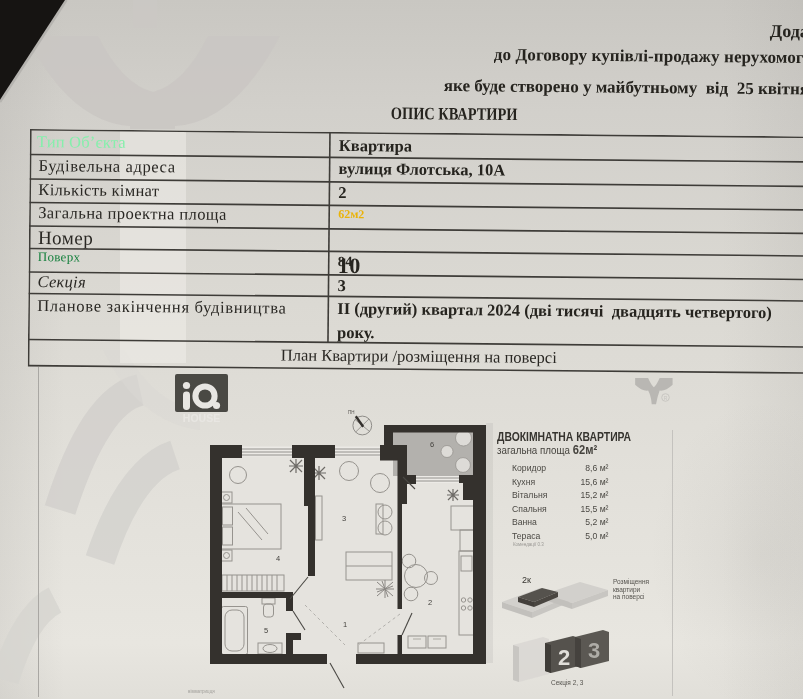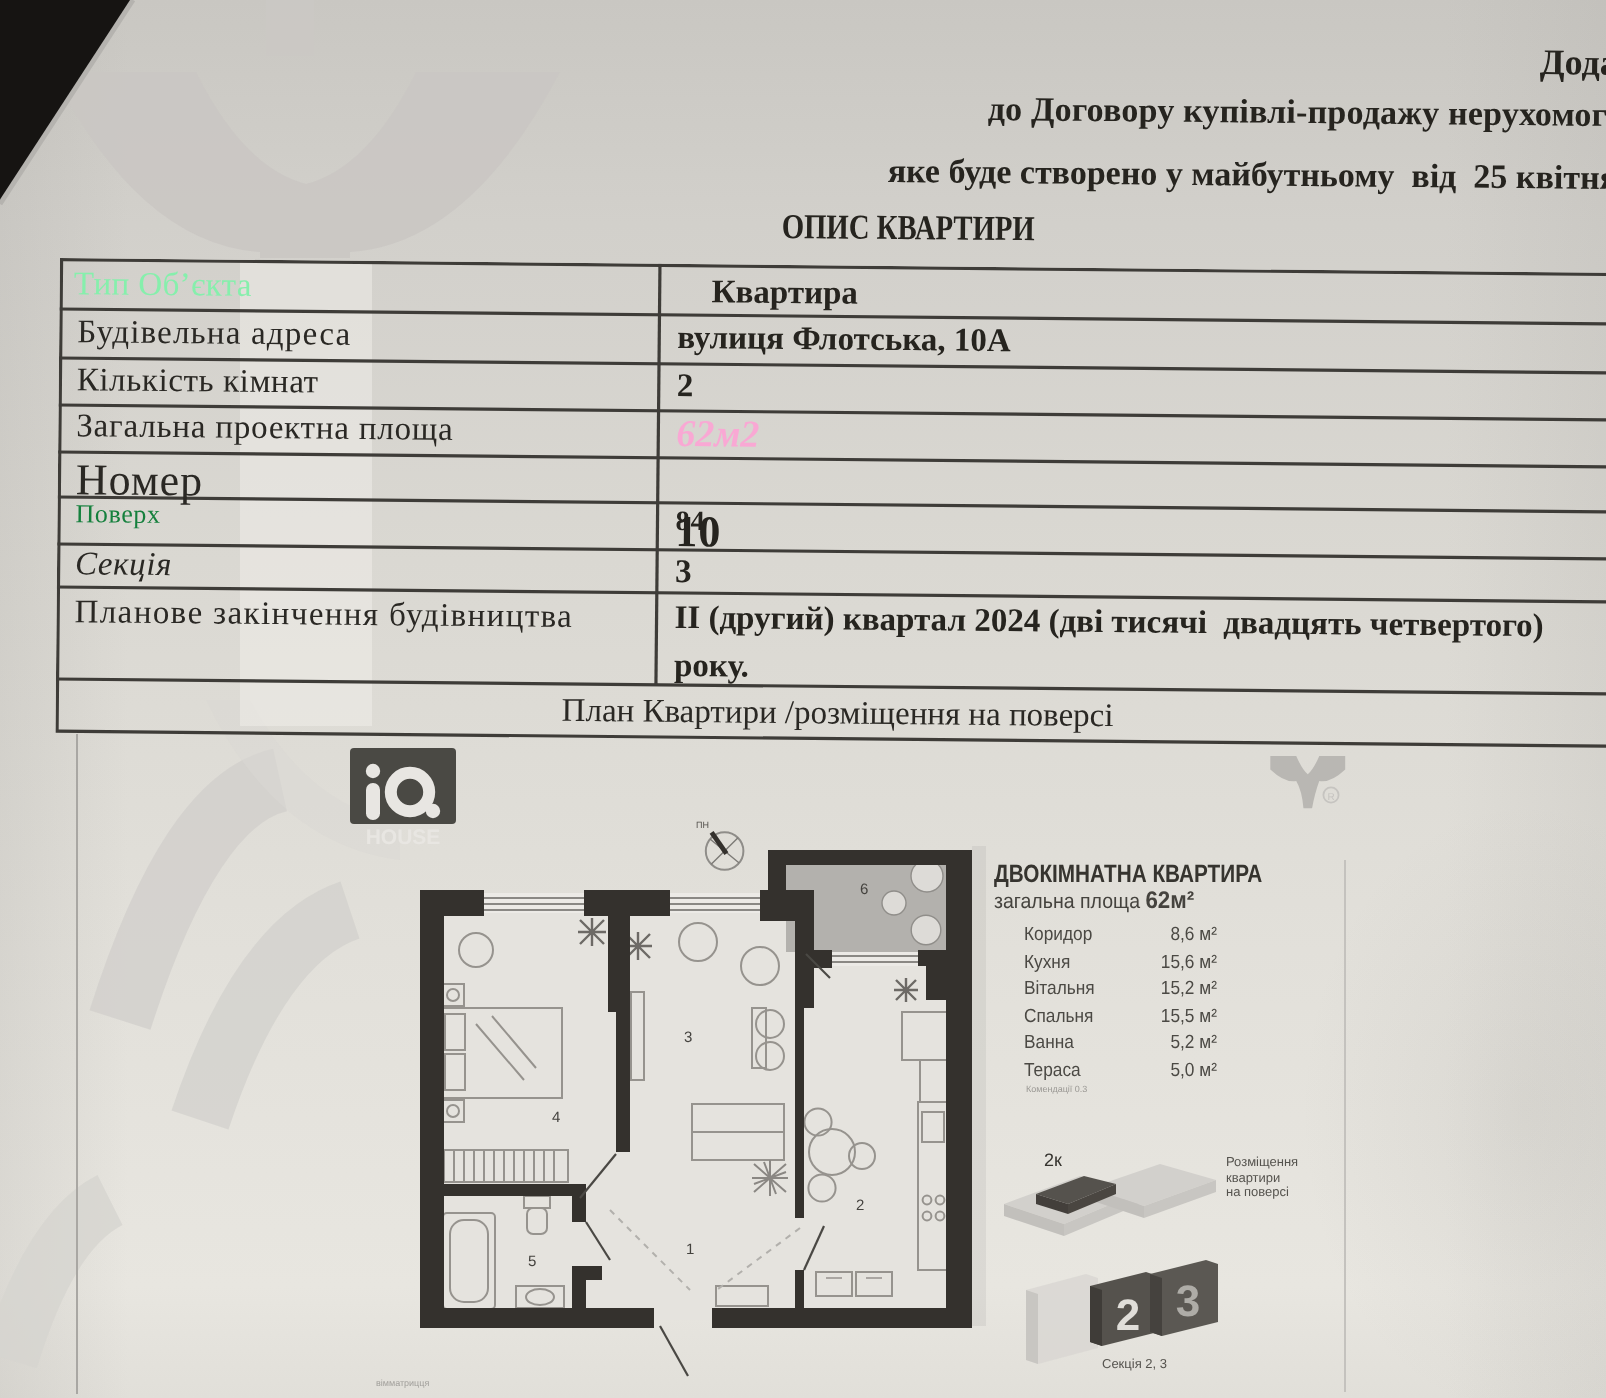--- a/index.html
+++ b/index.html
@@ -62,29 +62,29 @@
       <line x1="0" y1="164.5" x2="790" y2="164.5"></line>
       <line x1="0" y1="210.5" x2="790" y2="210.5"></line>
       <line x1="300" y1="0" x2="300" y2="210.5"></line>
     </g>
   </svg>
 
   <div class="abs ser" style="left:7px;top:3px;font-size:16.5px;color:#86efac;letter-spacing:0.2px;">Тип Об’єкта</div>
   <div class="abs ser" style="left:9px;top:27px;font-size:16.5px;color:#2a2824;letter-spacing:0.6px;">Будівельна адреса</div>
   <div class="abs ser" style="left:9px;top:51px;font-size:16.5px;color:#2a2824;letter-spacing:0.3px;">Кількість кімнат</div>
   <div class="abs ser" style="left:9px;top:74px;font-size:16.5px;color:#2a2824;letter-spacing:0.4px;">Загальна проектна площа</div>
-  <div class="abs ser" style="left:9px;top:98px;font-size:22px;color:#2a2824;letter-spacing:0.5px;">Номер</div>
+  <div class="abs ser" style="left:9px;top:98px;font-size:19px;color:#2a2824;letter-spacing:0.5px;">Номер</div>
   <div class="abs ser" style="left:9px;top:120px;font-size:13px;color:#15803d;letter-spacing:0.3px;font-family:Liberation Serif, serif;">Поверх</div>
   <div class="abs ser" style="left:9px;top:143px;font-size:16.5px;color:#2a2824;letter-spacing:0.3px;font-style:italic;">Секція</div>
   <div class="abs ser" style="left:9px;top:167px;font-size:16.5px;color:#2a2824;letter-spacing:0.7px;">Планове закінчення будівництва</div>
 
-  <div class="abs ser" style="left:309px;top:4px;font-size:16.5px;font-weight:bold;color:#26241f;margin-left:17px;">Квартира</div>
+  <div class="abs ser" style="left:309px;top:4px;font-size:16.5px;font-weight:bold;color:#26241f;">Квартира</div>
   <div class="abs ser" style="left:309px;top:27px;font-size:16.5px;font-weight:bold;color:#26241f;">вулиця Флотська, 10А</div>
   <div class="abs ser" style="left:309px;top:51px;font-size:16.5px;font-weight:bold;color:#26241f;">2</div>
-  <div class="abs ser" style="left:309px;top:75px;font-size:19px;font-weight:bold;color:#f9a8d4;font-style:italic;">62м2</div>
+  <div class="abs ser" style="left:309px;top:75px;font-size:12px;font-weight:bold;color:#eab308;">62м2</div>
   <div class="abs ser" style="left:309px;top:98px;font-size:14px;font-weight:bold;color:#26241f;letter-spacing:0.5px;margin-top:24px;">84</div>
   <div class="abs ser" style="left:309px;top:121px;font-size:22px;font-weight:bold;color:#26241f;letter-spacing:0.5px;">10</div>
   <div class="abs ser" style="left:309px;top:144px;font-size:16.5px;font-weight:bold;color:#26241f;">3</div>
   <div class="abs ser" style="left:309px;top:165px;width:462px;font-size:16.5px;font-weight:bold;color:#26241f;line-height:23.5px;">ІІ (другий) квартал 2024 (дві тисячі &nbsp;двадцять четвертого) року.</div>
 
   <div class="abs ser" style="left:253px;top:213.5px;font-size:16.5px;color:#2a2824;">План Квартири /розміщення на поверсі</div>
 </div>
 
 <div class="abs" style="left:38px;top:367px;width:1px;height:330px;background:#a9a7a3;"></div>
 

